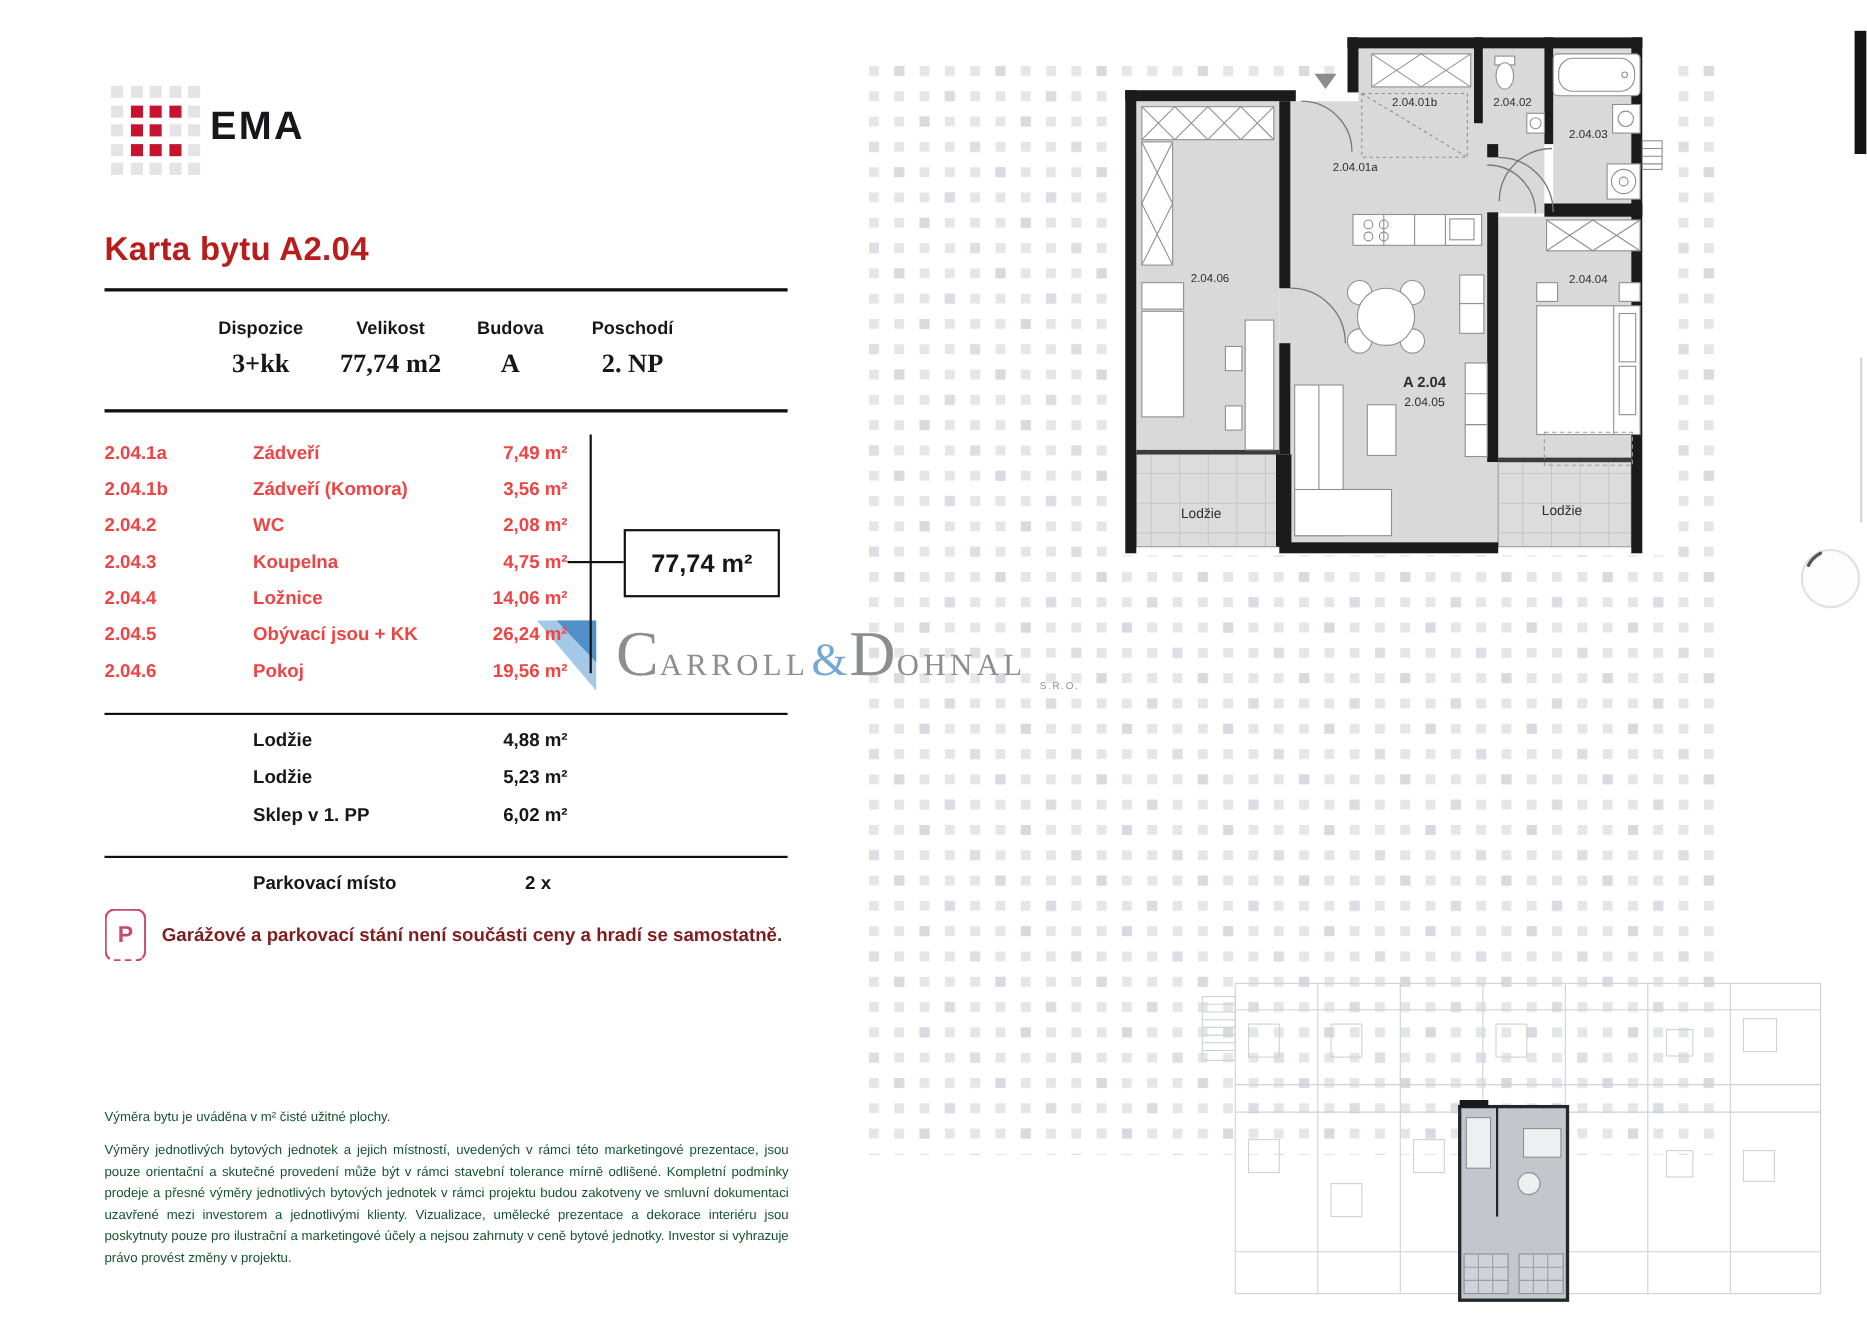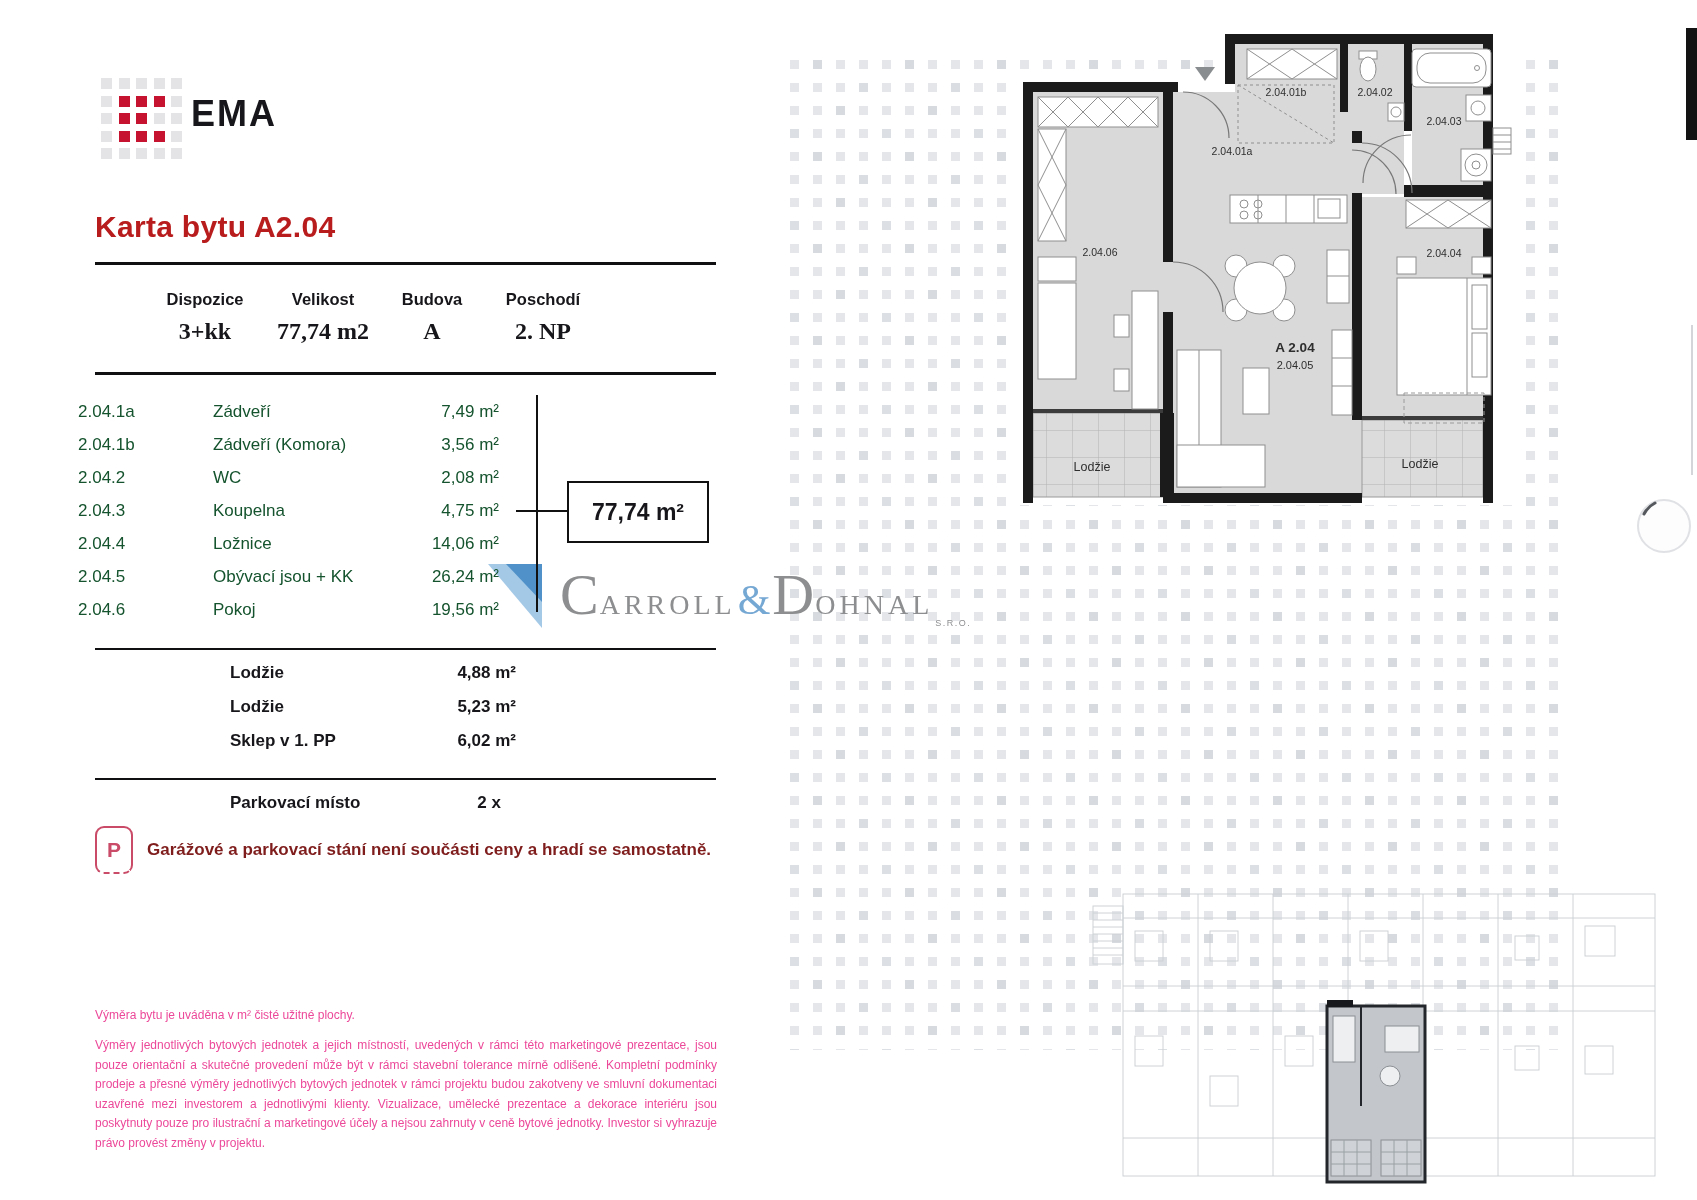--- a/index.html
+++ b/index.html
@@ -7,49 +7,49 @@
   #page{position:relative;width:1697px;height:1200px;background:#ffffff;overflow:hidden;}
   .abs{position:absolute;}
   
   #logo{left:101px;top:78px;display:grid;grid-template-columns:repeat(5,11px);grid-template-rows:repeat(5,11px);gap:6.5px;}
   #logo .sq{width:11px;height:11px;background:#e4e4e6;}
   #logo .sq.red{background:#c6132f;}
   #brand-name{left:191px;top:93px;font-size:36px;font-weight:700;letter-spacing:2px;color:#17171b;}
   #page-title{left:95px;top:210px;font-size:30px;font-weight:700;color:#b91c1c;letter-spacing:0.3px;}
   .hline{left:95px;width:621px;background:#101013;}
   
-  .sum-col{top:290px;transform:translateX(-50%);text-align:center;color:#17171b;}
+  .sum-col{top:290px;transform:translateX(-50%);text-align:center;color:#17171b;margin-left:32px;}
   .sum-label{font-size:16.5px;font-weight:700;}
   .sum-value{font-size:24px;font-weight:700;margin-top:9px;font-family:Liberation Serif, serif;}
   
-  .room-row{left:78px;width:421px;display:flex;font-size:17px;font-weight:400;color:#14532d;line-height:22px;}
+  .room-row{left:95px;width:421px;display:flex;font-size:17px;font-weight:700;color:#ef4444;line-height:22px;}
   .room-row .code{width:135px;}
   .room-row .rname{flex:1;}
   .room-row .rarea{text-align:right;white-space:nowrap;}
   .extra-row{left:95px;width:421px;display:flex;font-size:17px;font-weight:700;color:#17171b;line-height:22px;}
   .extra-row .spacer{width:135px;}
   .extra-row .rname{flex:1;}
   .extra-row .rarea{text-align:right;white-space:nowrap;}
   
   #bracket-v{left:536px;top:395px;width:2px;height:217px;background:#111;}
   #bracket-h{left:516px;top:510px;width:51px;height:2px;background:#111;}
   #total-box{left:567px;top:481px;width:138px;height:58px;border:2.5px solid #111;display:flex;align-items:center;justify-content:center;font-size:23px;font-weight:700;color:#17171b;background:transparent;}
   
   #parking-icon{left:95px;top:826px;width:34px;height:44px;border:2.5px solid #c94b68;border-bottom-style:dashed;border-radius:9px;display:flex;align-items:center;justify-content:center;font-size:21px;font-weight:700;color:#c94b68;background:#fff;}
   #parking-note{left:147px;top:840px;width:570px;font-size:17px;font-weight:700;color:#7f1d1d;}
   
-  .fine{left:95px;width:622px;color:#ec4899;}
+  .fine{left:95px;width:622px;color:#14532d;}
   #fine-line1{top:1008px;font-size:12px;}
   #fine-par{top:1036px;font-size:12px;line-height:19.5px;text-align:justify;}
   
   #watermark{left:488px;top:566px;z-index:1;display:flex;align-items:baseline;color:#8d8e90;font-family:"Liberation Serif", serif;white-space:nowrap;}
   #watermark .bigcap{font-size:58px;line-height:1;letter-spacing:1px;}
   #watermark .smallcap{font-size:28px;line-height:1;letter-spacing:4px;}
   #watermark .amp{font-size:42px;line-height:1;color:#76a8d4;margin:0 2px;}
-  #watermark .sro{font-size:9px;letter-spacing:1.5px;color:#8d8e90;position:relative;top:12px;margin-left:2px;font-family:"Liberation Sans",sans-serif;}
+  #watermark .sro{font-size:9px;letter-spacing:1.5px;color:#8d8e90;position:relative;top:12px;margin-left:12px;font-family:"Liberation Sans",sans-serif;}
   #wm-triangle{left:488px;top:562px;z-index:0;}
   #wm-text-wrap{margin-left:72px;}
   .z2{z-index:2;}
   #black-bar{left:1686px;top:28px;width:11px;height:112px;background:#131313;}
   #gray-tick{left:1691px;top:325px;width:2px;height:150px;background:#d3d5d8;}
 </style>
 </head>
 <body>
 
 <div id="page">

